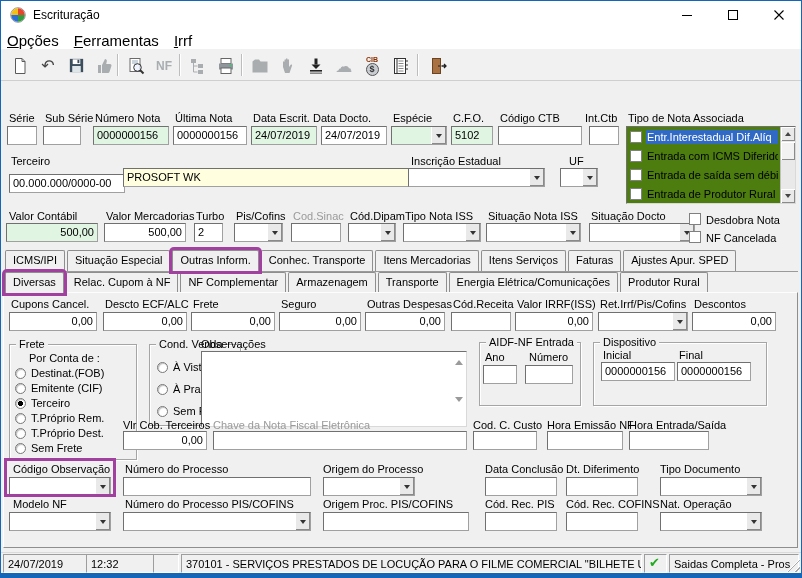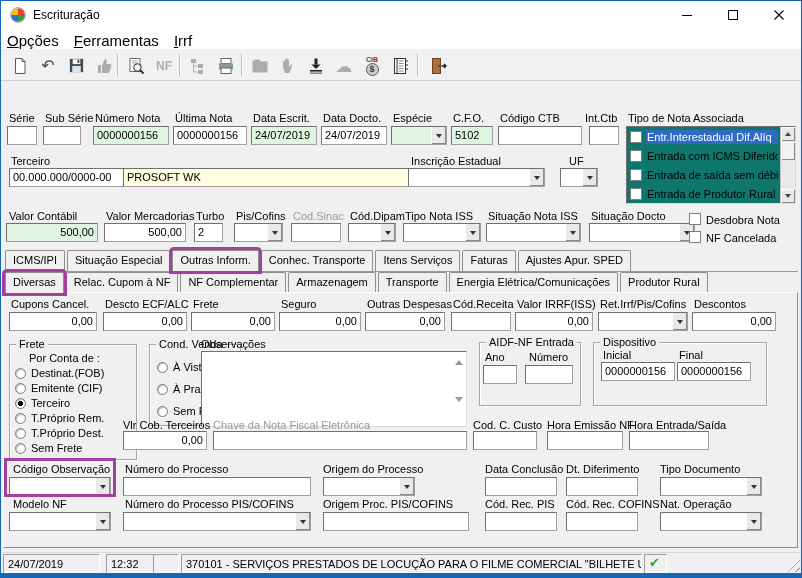--- a/index.html
+++ b/index.html
@@ -43,21 +43,21 @@
   .cval { display:block; padding:2px 3px; margin-right:15px; overflow:hidden; white-space:pre;margin-top:44px; }
   .cbtn { position:absolute; right:0; top:0; bottom:0; width:15px; background:#e9e9e9; border-left:1px solid #fff; box-shadow:inset -1px -1px 0 #8a8a8a; display:flex; align-items:center; justify-content:center; }
   .arr { width:0; height:0; border:3.5px solid transparent; border-top:4.5px solid #333; margin-top:4px; }
   .check { position:absolute; width:12px; height:12px; background:#fff; border:1px solid #808080; }
   .radio { width:11px; height:11px; border-radius:50%; background:#fff; border:1px solid #787878; box-shadow:inset 1px 1px 1px rgba(0,0,0,.25); flex:0 0 auto; }
   .radio.sel { background:radial-gradient(circle at 50% 50%, #000 0 2.4px, #fff 2.5px); }
   .rrow { position:absolute; display:flex; align-items:center; gap:5px; white-space:nowrap; }
   .group { position:absolute; border:1px solid #a5a5a5; box-shadow:1px 1px 0 #ffffff, inset 1px 1px 0 #ffffff; }
   .gtitle { position:absolute; top:-7px; left:6px; background:#f0f0f0; padding:0 3px; white-space:nowrap; }
   
-  .listbox { position:absolute; background:#0f766e; border:1px solid #707070; border-bottom-color:#d9d9d9; border-right-color:#d9d9d9; }
+  .listbox { position:absolute; background:#4d7c0f; border:1px solid #707070; border-bottom-color:#d9d9d9; border-right-color:#d9d9d9; }
   .lrow { position:relative; height:19px; display:flex; align-items:center; }
   .lrow .check { position:static; margin:0 4px 0 3px; }
   .ltxt { white-space:nowrap; overflow:hidden; width:132px; padding:1px 1px; }
   .ltxt.sel { background:#316ac5; color:#fff; }
   .vsb { position:absolute; right:0; top:0; bottom:0; width:15px; background:#e9e9e9; border-left:1px solid #c0c0c0; }
   .sbtn { position:absolute; left:0; width:14px; height:14px; background:#e9e9e9; box-shadow:inset 1px 1px 0 #fff, inset -1px -1px 0 #8a8a8a; display:flex; align-items:center; justify-content:center; }
   .sbtn.up { top:0; } .sbtn.dn { bottom:0; }
   .tri-up { width:0; height:0; border:3px solid transparent; border-bottom:4px solid #444; margin-bottom:3px; }
   .tri-dn { width:0; height:0; border:3px solid transparent; border-top:4px solid #444; margin-top:3px; }
   .sthumb { position:absolute; left:0; top:15px; width:14px; height:18px; background:#f2f2f2; box-shadow:inset 1px 1px 0 #fff, inset -1px -1px 0 #8a8a8a; }
@@ -222,21 +222,21 @@
   <span class="lbl" style="left:8px;top:111px">Série</span>
   <div class="fld" style="left:6px;top:125px;width:30px"></div>
   <span class="lbl" style="left:44px;top:111px">Sub Série</span>
   <div class="fld" style="left:42px;top:125px;width:38px"></div>
   <span class="lbl" style="left:94px;top:111px">Número Nota</span>
   <div class="fld green" style="left:92px;top:125px;width:76px">0000000156</div>
   <span class="lbl" style="left:174px;top:111px">Última Nota</span>
   <div class="fld" style="left:172px;top:125px;width:74px">0000000156</div>
   <span class="lbl" style="left:252px;top:111px">Data Escrit.</span>
   <div class="fld green" style="left:250px;top:125px;width:66px">24/07/2019</div>
-  <span class="lbl" style="left:322px;top:111px">Data Docto.</span>
+  <span class="lbl" style="left:312px;top:111px">Data Docto.</span>
   <div class="fld" style="left:320px;top:125px;width:66px">24/07/2019</div>
   <span class="lbl" style="left:392px;top:111px">Espécie</span>
   <div class="fld combo green" style="left:390px;top:125px;width:56px">
     <span class="cval">1   NF</span>
     <span class="cbtn">
         <i class="arr"></i>
       </span>
   </div>
   <span class="lbl" style="left:452px;top:111px">C.F.O.</span>
   <div class="fld green" style="left:450px;top:125px;width:42px">5102</div>
@@ -267,21 +267,21 @@
           <i class="tri-up"></i>
         </div>
       <div class="sthumb"></div>
       <div class="sbtn dn">
           <i class="tri-dn"></i>
         </div>
     </div>
   </div>
 
   <span class="lbl" style="left:10px;top:154px">Terceiro</span>
-  <div class="fld" style="left:8px;top:167px;width:116px">00.000.000/0000-00</div>
+  <div class="fld" style="left:8px;top:173px;width:116px">00.000.000/0000-00</div>
   <div class="fld cream" style="left:122px;top:167px;width:315px">PROSOFT WK</div>
   <span class="lbl" style="left:410px;top:154px">Inscrição Estadual</span>
   <div class="fld combo" style="left:407px;top:167px;width:137px">
     <span class="cval">ISENTO</span>
     <span class="cbtn">
         <i class="arr"></i>
       </span>
   </div>
   <span class="lbl" style="left:568px;top:154px">UF</span>
   <div class="fld combo" style="left:559px;top:167px;width:38px">
@@ -337,20 +337,21 @@
   <span class="check" style="left:688px;top:212px"></span>
   <span class="lbl" style="left:705px;top:213px">Desdobra Nota</span>
   <span class="check" style="left:688px;top:230px"></span>
   <span class="lbl" style="left:705px;top:231px">NF Cancelada</span>
 
   <div class="tabrow" style="left:4px;top:249px">
     <div class="tab">ICMS/IPI</div>
     <div class="tab">Situação Especial</div>
     <div class="tab hl uline">Outras Inform.</div>
     <div class="tab">Conhec. Transporte</div>
+    <div class="tab">Itens Mercadorias</div>
     <div class="tab">Itens Serviços</div>
     <div class="tab">Faturas</div>
     <div class="tab">Ajustes Apur. SPED</div>
   </div>
   <div class="tabline" style="top:270px"></div>
   <div class="tabrow" style="left:4px;top:271px">
     <div class="tab hl">Diversas</div>
     <div class="tab">Relac. Cupom à NF</div>
     <div class="tab">NF Complementar</div>
     <div class="tab">Armazenagem</div>
@@ -513,23 +514,24 @@
   <span class="lbl" style="left:659px;top:497px">Nat. Operação</span>
   <div class="fld combo" style="left:659px;top:511px;width:102px">
     <span class="cval"></span>
     <span class="cbtn">
         <i class="arr"></i>
       </span>
   </div>
 
   <div class="statusbar">
     <div class="spanel" style="left:2px;width:97px">24/07/2019</div>
-    <div class="spanel" style="left:105px;width:69px">12:32</div>
+    <div class="spanel" style="left:85px;width:69px">12:32</div>
     <div class="spanel" style="left:152px;width:26px"></div>
     <div class="spanel" style="left:180px;width:461px">370101 - SERVIÇOS PRESTADOS DE LOCUÇÃO PARA O FILME COMERCIAL "BILHETE UNICO CARIOCA"|DE</div>
     <div class="spanel" style="left:643px;width:23px;padding:2px 4px">
       <span class="chk">✔</span>
     </div>
+    <div class="spanel" style="left:668px;width:130px">Saidas Completa - Pros</div>
     <div class="grip"></div>
   </div>
   <div class="bluestrip"></div>
 
 </div>
 
 </body></html>

